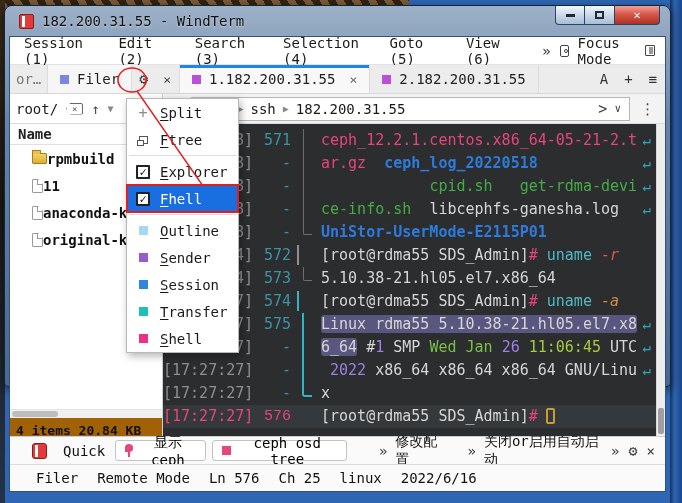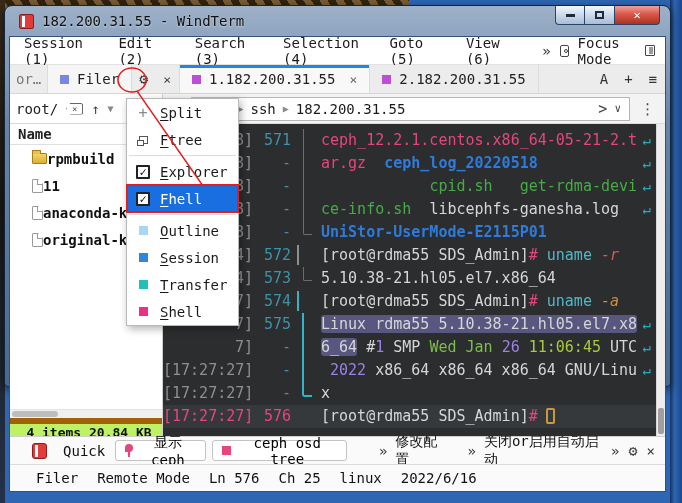--- a/index.html
+++ b/index.html
@@ -84,21 +84,21 @@
   .sidebar{width:153px;background:#fff;border-right:1px solid #cfcfcf;display:flex;flex-direction:column;font-size:14px;font-weight:bold;}
   .sb-head{height:21px;line-height:21px;padding-left:8px;color:#222;border-bottom:1px solid #e0e0e0;}
   .filelist{flex:1;overflow:hidden;}
   .frow{height:27px;display:flex;align-items:center;gap:0;padding-left:22px;white-space:nowrap;overflow:hidden;color:#111;}
   .icon-folder{width:15px;height:11px;background:linear-gradient(#f2d468,#dcae34);border:1px solid #a87e18;border-radius:1px;position:relative;flex:none;}
   .icon-folder::before{content:"";position:absolute;left:-1px;top:-4px;width:7px;height:3px;background:#e8c24a;border:1px solid #a87e18;border-bottom:none;border-radius:1px 1px 0 0;}
   .icon-file{width:11px;height:14px;background:#fff;border:1px solid #9a9a9a;border-radius:1px;position:relative;flex:none;}
   .icon-file::after{content:"";position:absolute;right:-1px;top:-1px;border-style:solid;border-width:0 5px 5px 0;border-color:transparent #fff transparent transparent;box-shadow:-1px 1px 0 #9a9a9a;}
   .hscroll{height:9px;background:#f0f0f0;position:relative;border-top:1px solid #e4e4e4;}
   .hthumb{position:absolute;left:2px;top:1px;height:6px;width:46px;background:#bdbdbd;border-radius:3px;}
-  .sb-foot{height:18px;line-height:17px;background:#bef264;border-top:6px solid #a16207;padding-left:6px;font-size:13px;color:#111;text-align:center;}
+  .sb-foot{height:18px;line-height:17px;background:#a16207;border-top:4px solid #a16207;padding-left:6px;font-size:13px;color:#111;}
 
   .terminal{flex:1;background:#2b2d2e;overflow:hidden;padding-top:5px;position:relative;}
   .trow{display:flex;height:23px;line-height:23px;font-size:15px;position:relative;white-space:pre;}
   .trow.current{background:#36393c;}
   .tscell{width:90px;flex:none;text-align:right;color:var(--c-gray);overflow:hidden;}
   .numcell{width:40px;flex:none;text-align:right;color:var(--c-teal);padding-right:2px;}
   .gcell{width:22px;flex:none;position:relative;}
   .g-v::before{content:"";position:absolute;left:10px;top:0;bottom:-1px;border-left:1px solid #6d6d6d;}
   .g-l::before{content:"";position:absolute;left:10px;top:0;height:13px;width:8px;border-left:1px solid #6d6d6d;border-bottom:1px solid #6d6d6d;border-bottom-left-radius:2px;}
   .g-vt::before{content:"";position:absolute;left:9px;top:0;bottom:-1px;border-left:2px solid #32b4c8;}
@@ -277,21 +277,21 @@
           <div class="trow"><span class="tscell">8]</span><span class="numcell">-</span><span class="gcell g-v"></span><span class="tcell"><span class="seg c-white">            </span><span class="seg c-green">cpid.sh</span><span class="seg c-white">   </span><span class="seg c-green">get-rdma-devi</span><span class="wrap">↵</span></span></div>
           <div class="trow"><span class="tscell">8]</span><span class="numcell">-</span><span class="gcell g-v"></span><span class="tcell"><span class="seg c-green">ce-info.sh</span><span class="seg c-white">  </span><span class="seg c-white">libcephfs-ganesha.log</span><span class="wrap">↵</span></span></div>
           <div class="trow"><span class="tscell">8]</span><span class="numcell">-</span><span class="gcell g-l"></span><span class="tcell"><span class="seg c-blue">UniStor-UserMode-E2115P01</span></span></div>
           <div class="trow"><span class="tscell">4]</span><span class="numcell">572</span><span class="gcell"><span class="foldbox"></span></span><span class="tcell"><span class="seg c-white">[root@rdma55 SDS_Admin]</span><span class="seg c-pink">#</span><span class="seg c-white"> </span><span class="seg c-cyan">uname</span><span class="seg c-white"> </span><span class="seg c-redit">-r</span></span></div>
           <div class="trow"><span class="tscell">4]</span><span class="numcell">573</span><span class="gcell g-l"></span><span class="tcell"><span class="seg c-white">5.10.38-21.hl05.el7.x86_64</span></span></div>
           <div class="trow"><span class="tscell">7]</span><span class="numcell">574</span><span class="gcell"><span class="foldbox fb-teal"></span></span><span class="tcell"><span class="seg c-white">[root@rdma55 SDS_Admin]</span><span class="seg c-pink">#</span><span class="seg c-white"> </span><span class="seg c-cyan">uname</span><span class="seg c-white"> </span><span class="seg c-orangeit">-a</span></span></div>
           <div class="trow"><span class="tscell">7]</span><span class="numcell">575</span><span class="gcell g-vt"></span><span class="tcell"><span class="seg c-white sel">Linux rdma55 5.10.38-21.hl05.el7.x8</span><span class="wrap">↵</span></span></div>
           <div class="trow"><span class="tscell">7]</span><span class="numcell">-</span><span class="gcell g-vt"></span><span class="tcell"><span class="seg c-white sel">6_64</span><span class="seg c-white"> </span><span class="seg c-white">#</span><span class="seg c-violet">1</span><span class="seg c-white"> SMP </span><span class="seg c-green2">Wed Jan</span><span class="seg c-white"> </span><span class="seg c-violet">26</span><span class="seg c-white"> </span><span class="seg c-yellowgreen">11:06:45</span><span class="seg c-white"> </span><span class="seg c-white">UTC</span><span class="wrap">↵</span></span></div>
           <div class="trow"><span class="tscell">[17:27:27]</span><span class="numcell">-</span><span class="gcell g-vt"></span><span class="tcell"><span class="seg c-white"> </span><span class="seg c-violet">2022</span><span class="seg c-white"> x86_64 x86_64 x86_64 GNU/Linu</span><span class="wrap">↵</span></span></div>
           <div class="trow"><span class="tscell">[17:27:27]</span><span class="numcell">-</span><span class="gcell g-lt"></span><span class="tcell"><span class="seg c-white">x</span></span></div>
-          <div class="trow current"><span class="tscell" style="color: var(--c-pink);">[17:27:27]</span><span class="numcell" style="color: var(--c-pink);">576</span><span class="gcell"></span><span class="tcell"><span class="seg c-white">[root@rdma55 SDS_Admin]</span><span class="seg c-pink">#</span><span class="cursor"></span></span></div>
+          <div class="trow current"><span class="tscell" style="color: var(--c-pink);">[17:27:27]</span><span class="numcell" style="color: var(--c-pink); font-family: Liberation Mono, monospace;">576</span><span class="gcell"></span><span class="tcell"><span class="seg c-white">[root@rdma55 SDS_Admin]</span><span class="seg c-pink">#</span><span class="cursor"></span></span></div>
         </div>
       <div class="vscroll">
           <div class="vthumb"></div>
         </div>
     </div>
 
     <div class="quickbar">
       <span class="qlogo">
           <i></i>
         </span>
@@ -367,20 +367,26 @@
     </div>
     <div class="msep"></div>
     <div class="mitem">
       <span class="micon">
         <span class="csq" style="background: rgb(168, 216, 240);"></span>
       </span>
       <span><span class="ukey">O</span><span>utline</span></span>
     </div>
     <div class="mitem">
       <span class="micon">
+        <span class="csq" style="background: rgb(155, 89, 208);"></span>
+      </span>
+      <span><span class="ukey">S</span><span>ender</span></span>
+    </div>
+    <div class="mitem">
+      <span class="micon">
         <span class="csq" style="background: rgb(46, 134, 222);"></span>
       </span>
       <span><span class="ukey">S</span><span>ession</span></span>
     </div>
     <div class="mitem">
       <span class="micon">
         <span class="csq" style="background: rgb(31, 192, 183);"></span>
       </span>
       <span><span class="ukey">T</span><span>ransfer</span></span>
     </div>

